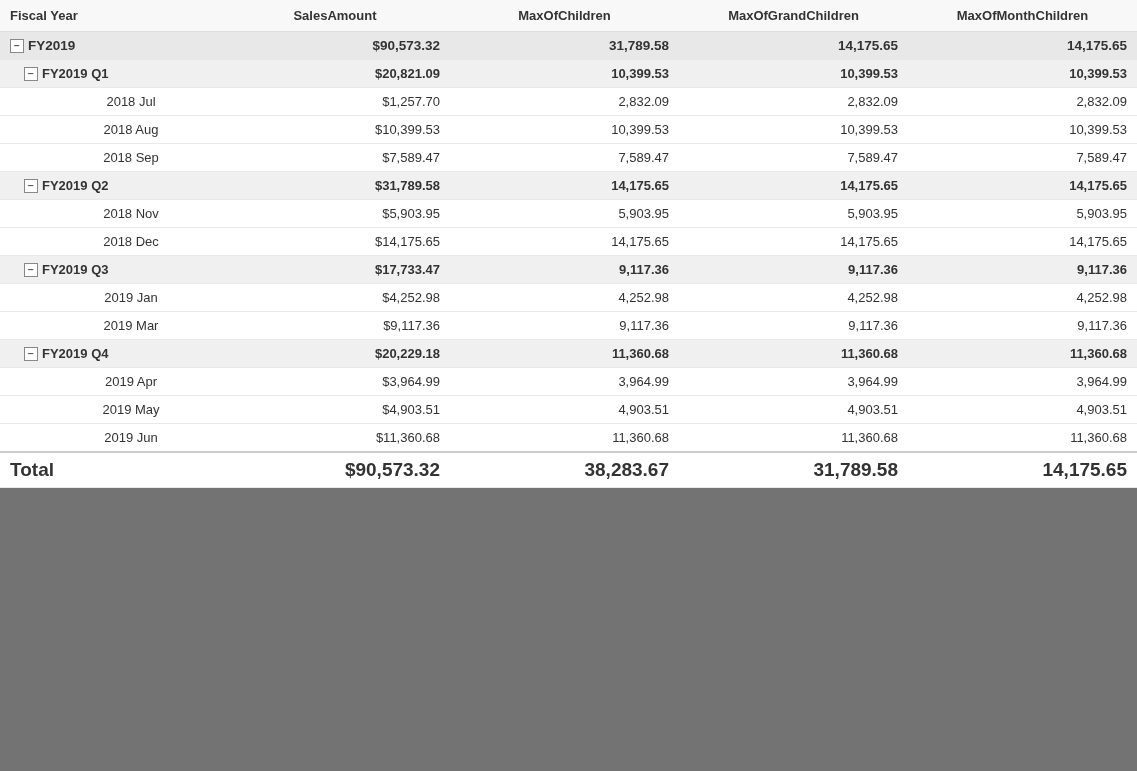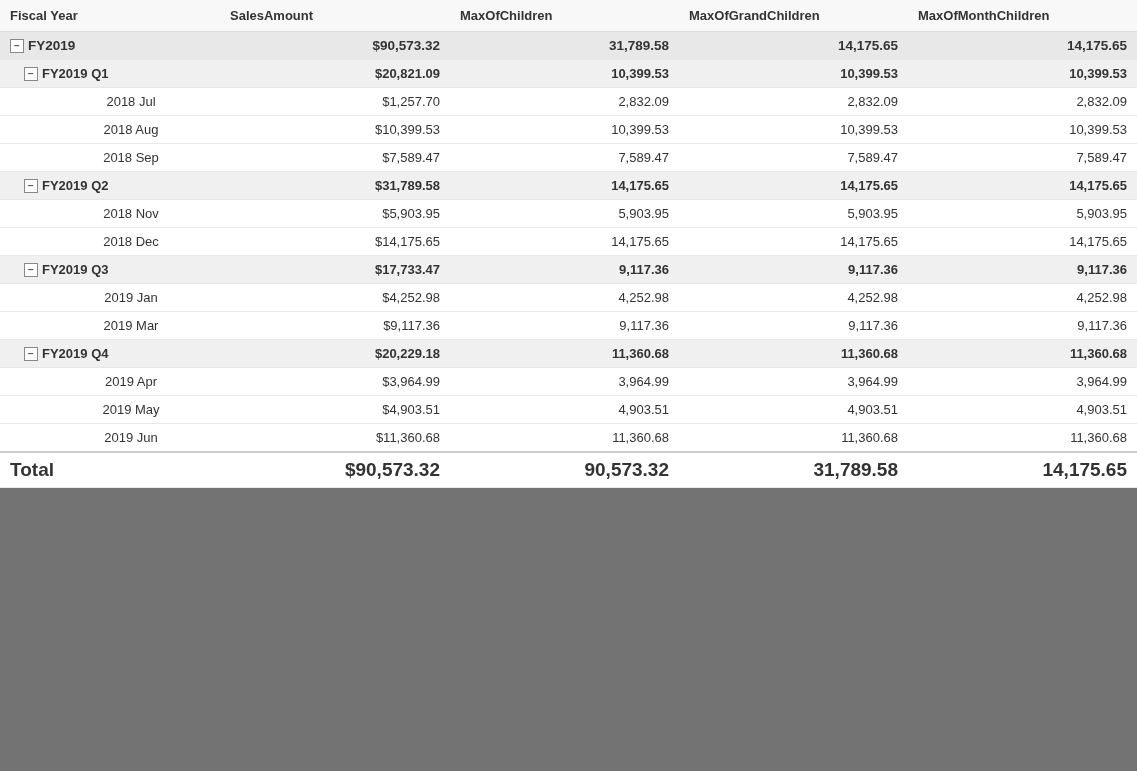--- a/index.html
+++ b/index.html
@@ -39,21 +39,21 @@
       font-weight: 600;
       font-size: 13px;
       color: #333;
       padding: 8px 10px;
       text-align: left;
       border-bottom: 1px solid #ddd;
       white-space: nowrap;
     }
 
     thead tr th:not(:first-child) {
-      text-align: left;
+      text-align: center;
     }
 
     tbody tr td {
       padding: 6px 10px;
       border-bottom: 1px solid #e8e8e8;
       white-space: nowrap;
     }
 
     tbody tr td:not(:first-child) {
       text-align: right;
@@ -267,19 +267,19 @@
         <tr class="row-month">
           <td class="indent-2">2019 Jun</td>
           <td>$11,360.68</td>
           <td>11,360.68</td>
           <td>11,360.68</td>
           <td>11,360.68</td>
         </tr>
         <tr class="row-total">
           <td><span class="bold-label">Total</span></td>
           <td>$90,573.32</td>
-          <td>90,573.32</td>
+          <td>38,283.67</td>
           <td>31,789.58</td>
           <td>14,175.65</td>
         </tr>
       </tbody>
   </table>
 </div>
 
 </body></html>

